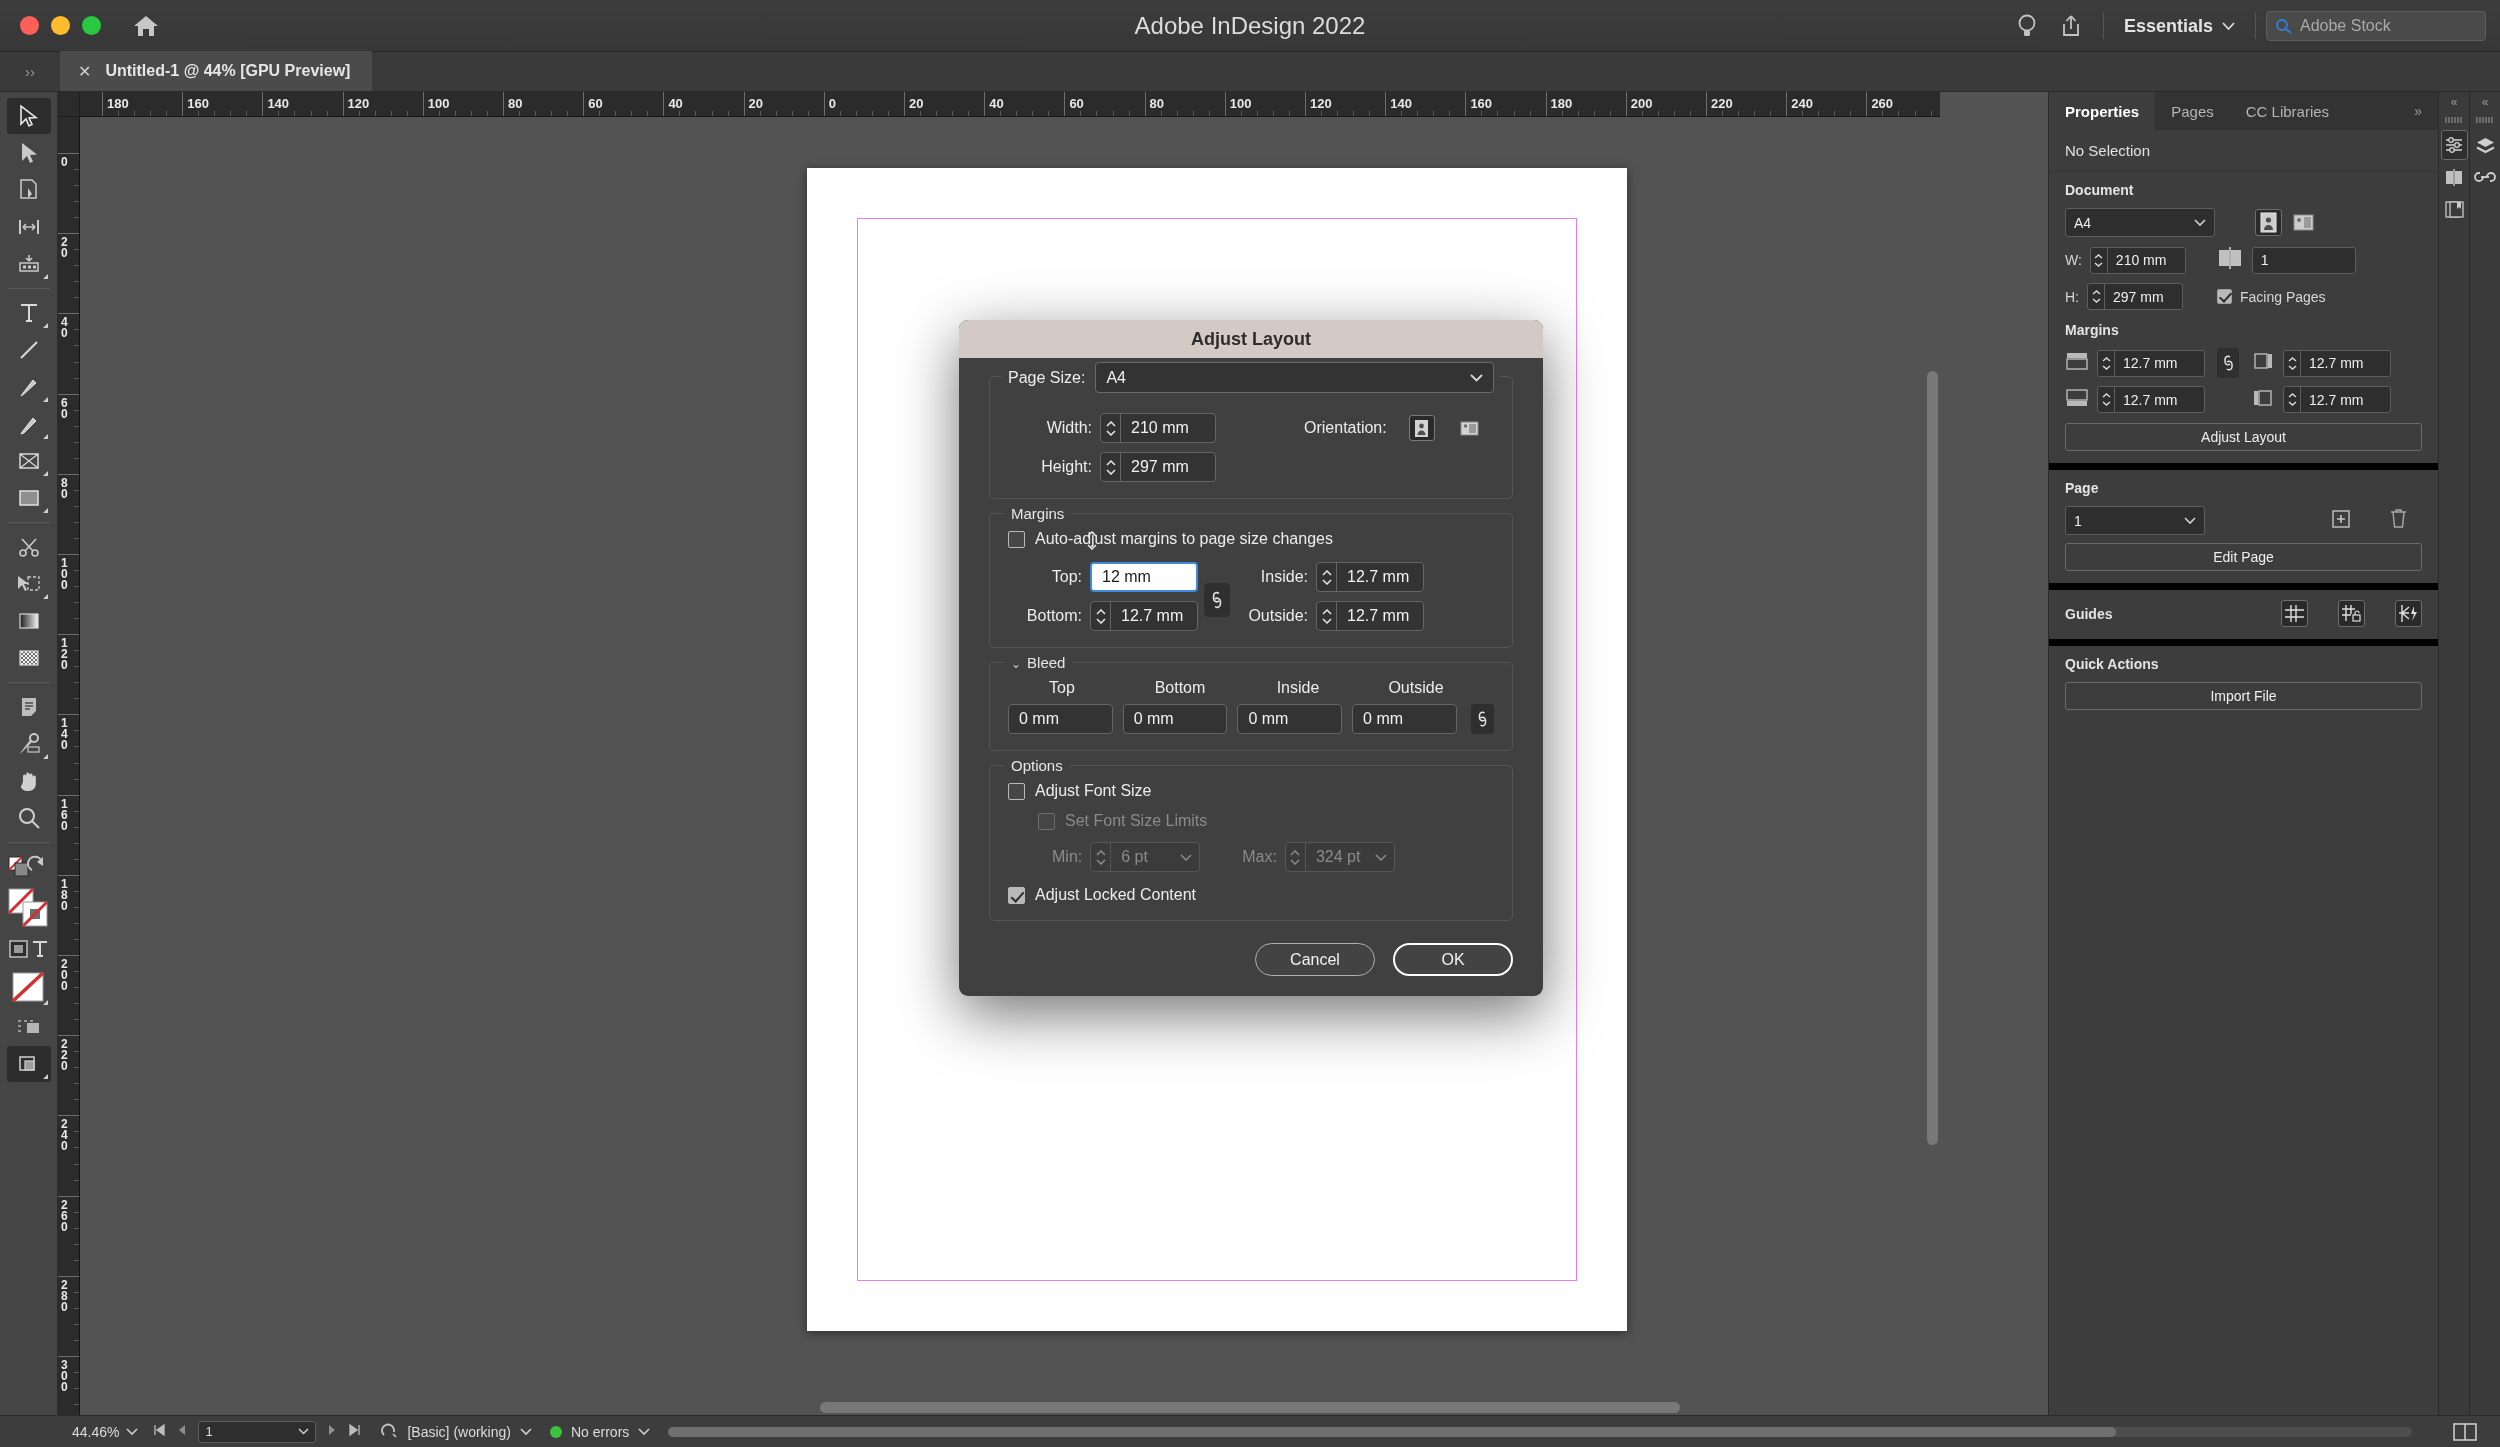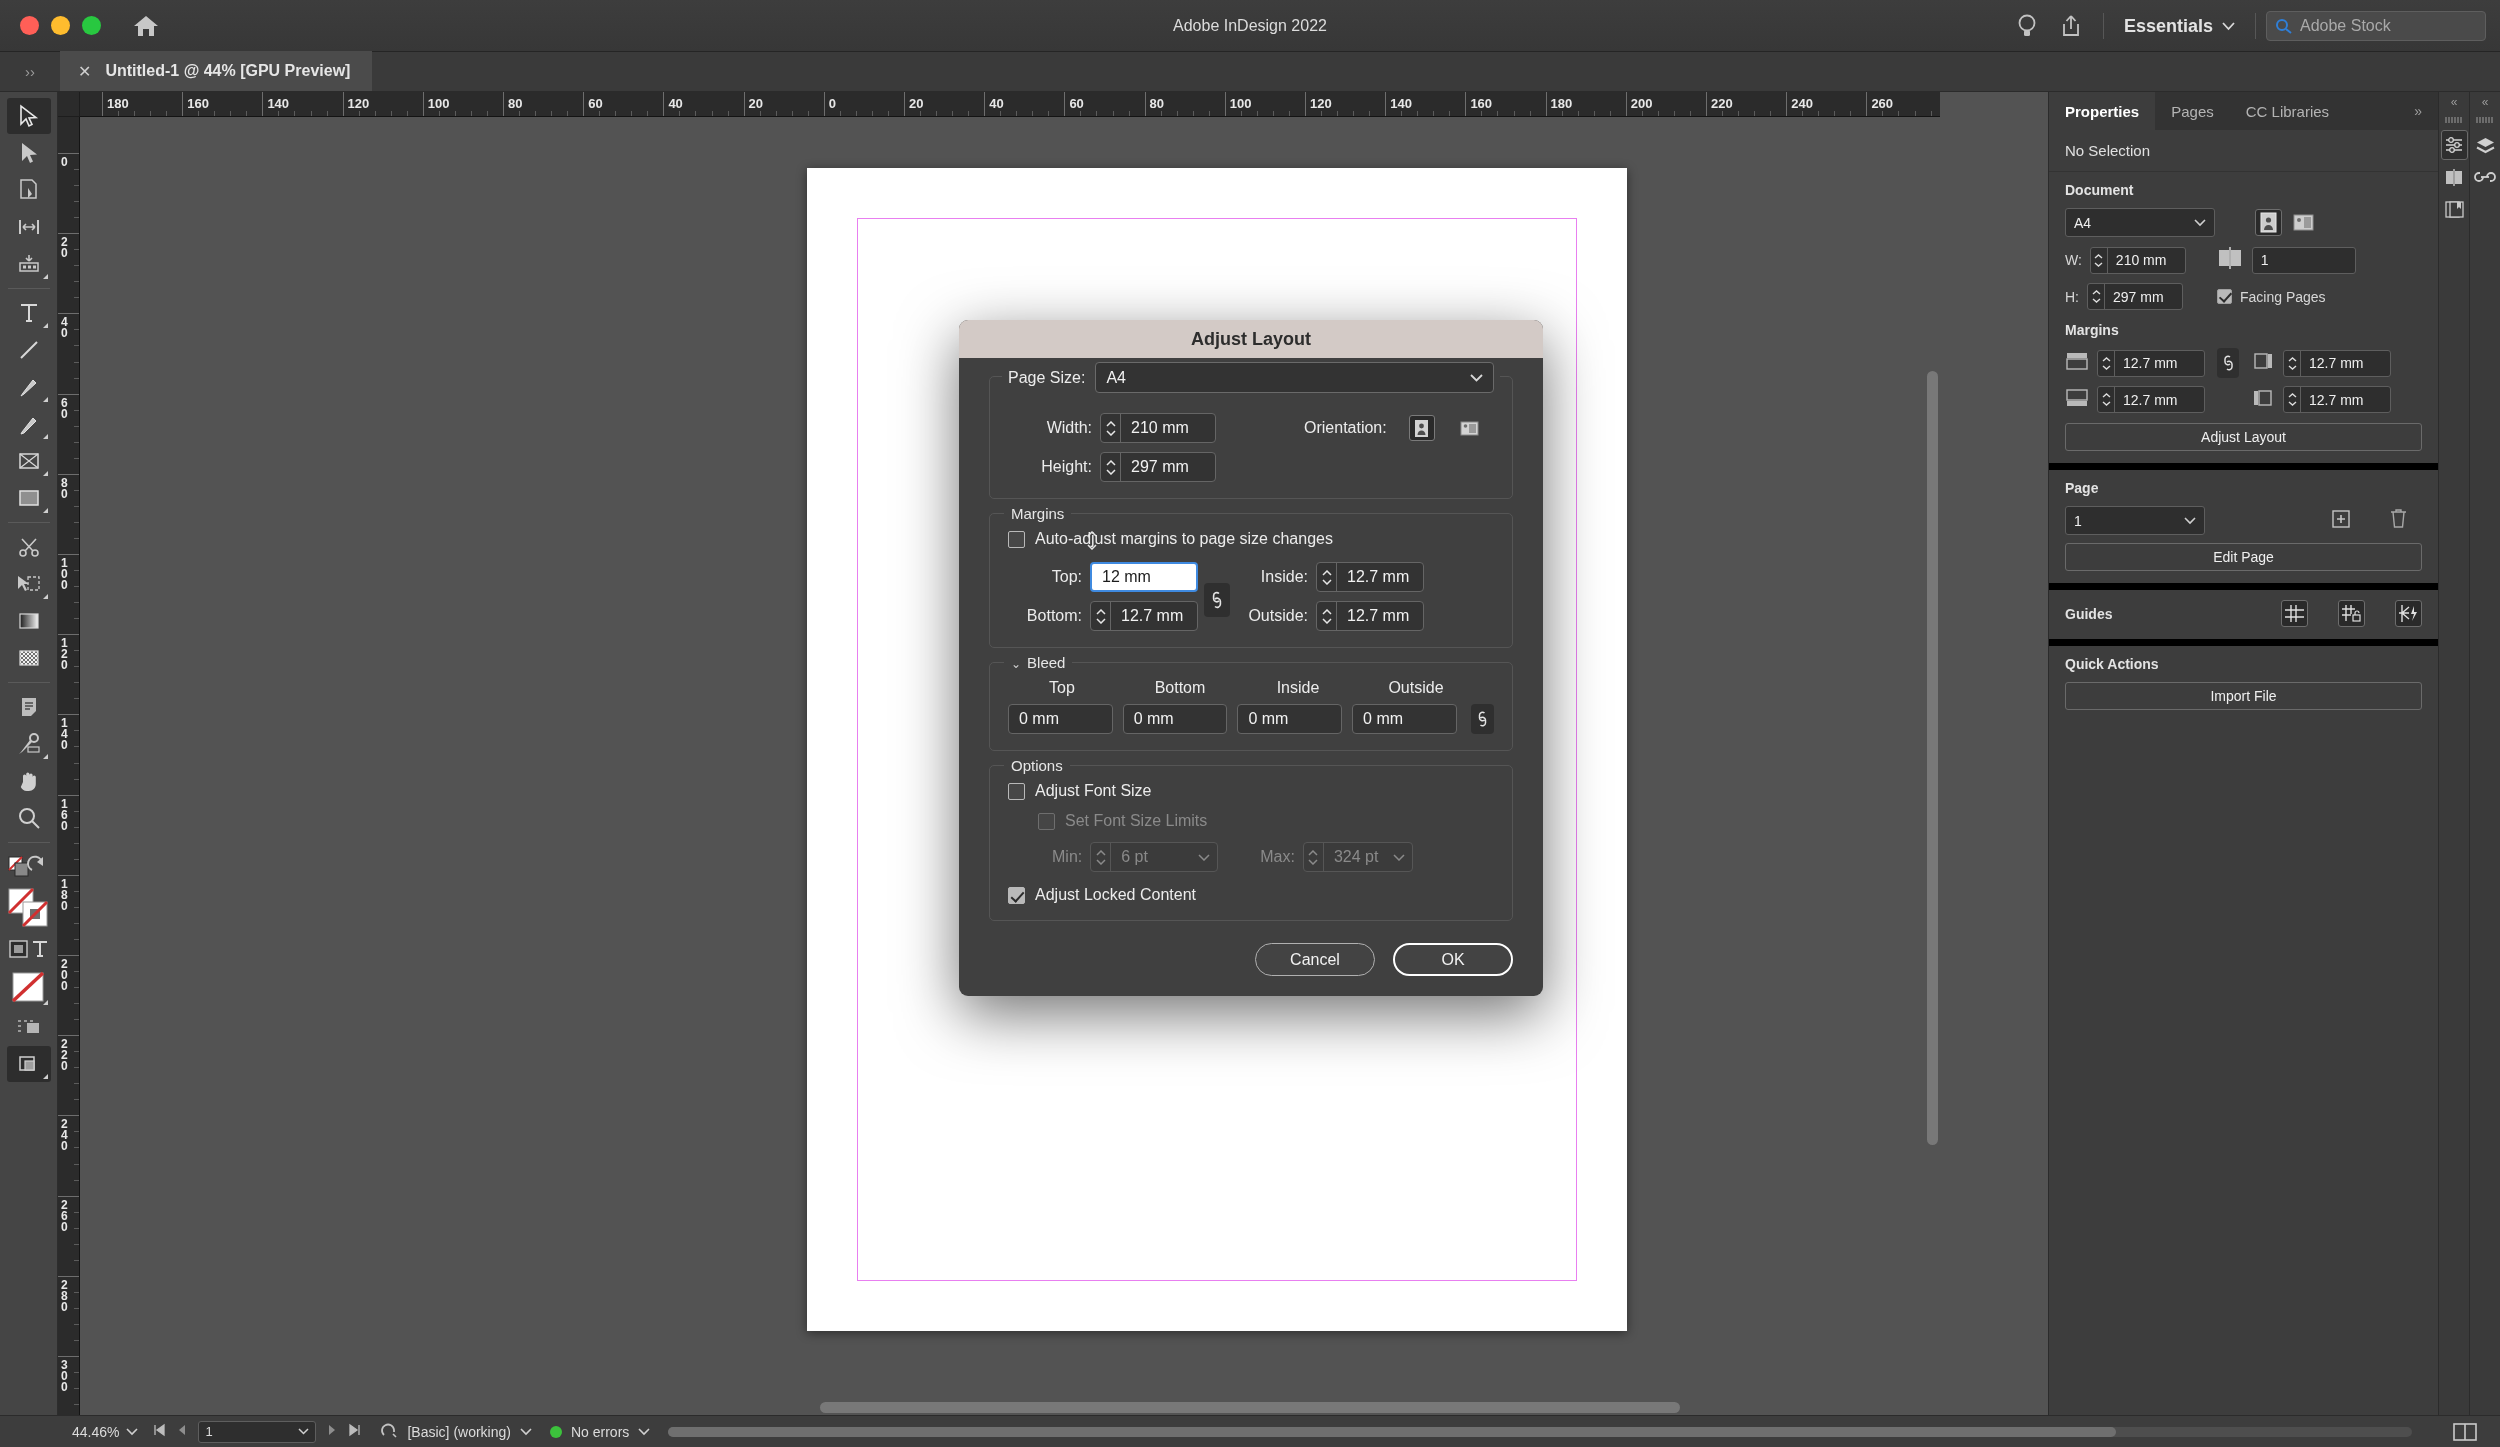--- a/index.html
+++ b/index.html
@@ -20,21 +20,21 @@
     display: flex; align-items: center;
   }
   .traffic { display: flex; gap: 12px; margin-left: 20px; }
   .tl { width: 19px; height: 19px; border-radius: 50%; }
   .tl.red { background: #ff5f57; }
   .tl.yellow { background: #febc2e; }
   .tl.green { background: #28c840; }
   .home-btn { margin-left: 28px; width: 34px; height: 30px; display:flex; align-items:center; justify-content:center; }
   .app-title {
     position: absolute; left: 0; right: 0; text-align: center;
-    font-size: 16px; color: #dcdcdc; pointer-events: none;
+    font-size: 24px; color: #dcdcdc; pointer-events: none;
   }
   .tb-right {
     position: absolute; right: 14px; top: 0; height: 52px;
     display: flex; align-items: center; gap: 0px;
   }
   .tb-icon { width: 44px; height: 34px; display:flex; align-items:center; justify-content:center; }
   .vsep { width: 1px; height: 26px; background: #575757; margin: 0 10px; }
   .ws-menu { display: flex; align-items: center; gap: 9px; padding: 0 10px; font-size: 18px; color: #e3e3e3; font-weight: bold; }
   .stock-box {
     display: flex; align-items: center; gap: 8px;
@@ -1240,21 +1240,21 @@
         <div class="orow" style="gap:10px">
           <div class="dchk"></div>
           <span class="dlabel">Adjust Font Size</span>
         </div>
         <div class="orow" style="gap:10px;margin-top:12px;margin-left:30px">
           <div class="dchk disabled"></div>
           <span class="dlabel dis">Set Font Size Limits</span>
         </div>
         <div class="orow" style="gap:8px;margin-top:12px;margin-left:44px">
           <span class="dlabel dis">Min:</span>
-          <div class="dfield dis" style="width:128px">
+          <div class="dfield dis" style="width:110px">
             <div class="dstep" style="border-color:#565656">
               <svg width="10" height="6" viewBox="0 0 10 6">
                   <path d="M1 5 L5 1 L9 5" fill="none" stroke="#8a8a8a" stroke-width="1.5"></path>
                 </svg>
               <svg width="10" height="6" viewBox="0 0 10 6">
                   <path d="M1 1 L5 5 L9 1" fill="none" stroke="#8a8a8a" stroke-width="1.5"></path>
                 </svg>
             </div>
             <span class="val">6 pt</span>
             <svg width="12" height="7" viewBox="0 0 12 7" style="margin-left:auto;margin-right:7px">

